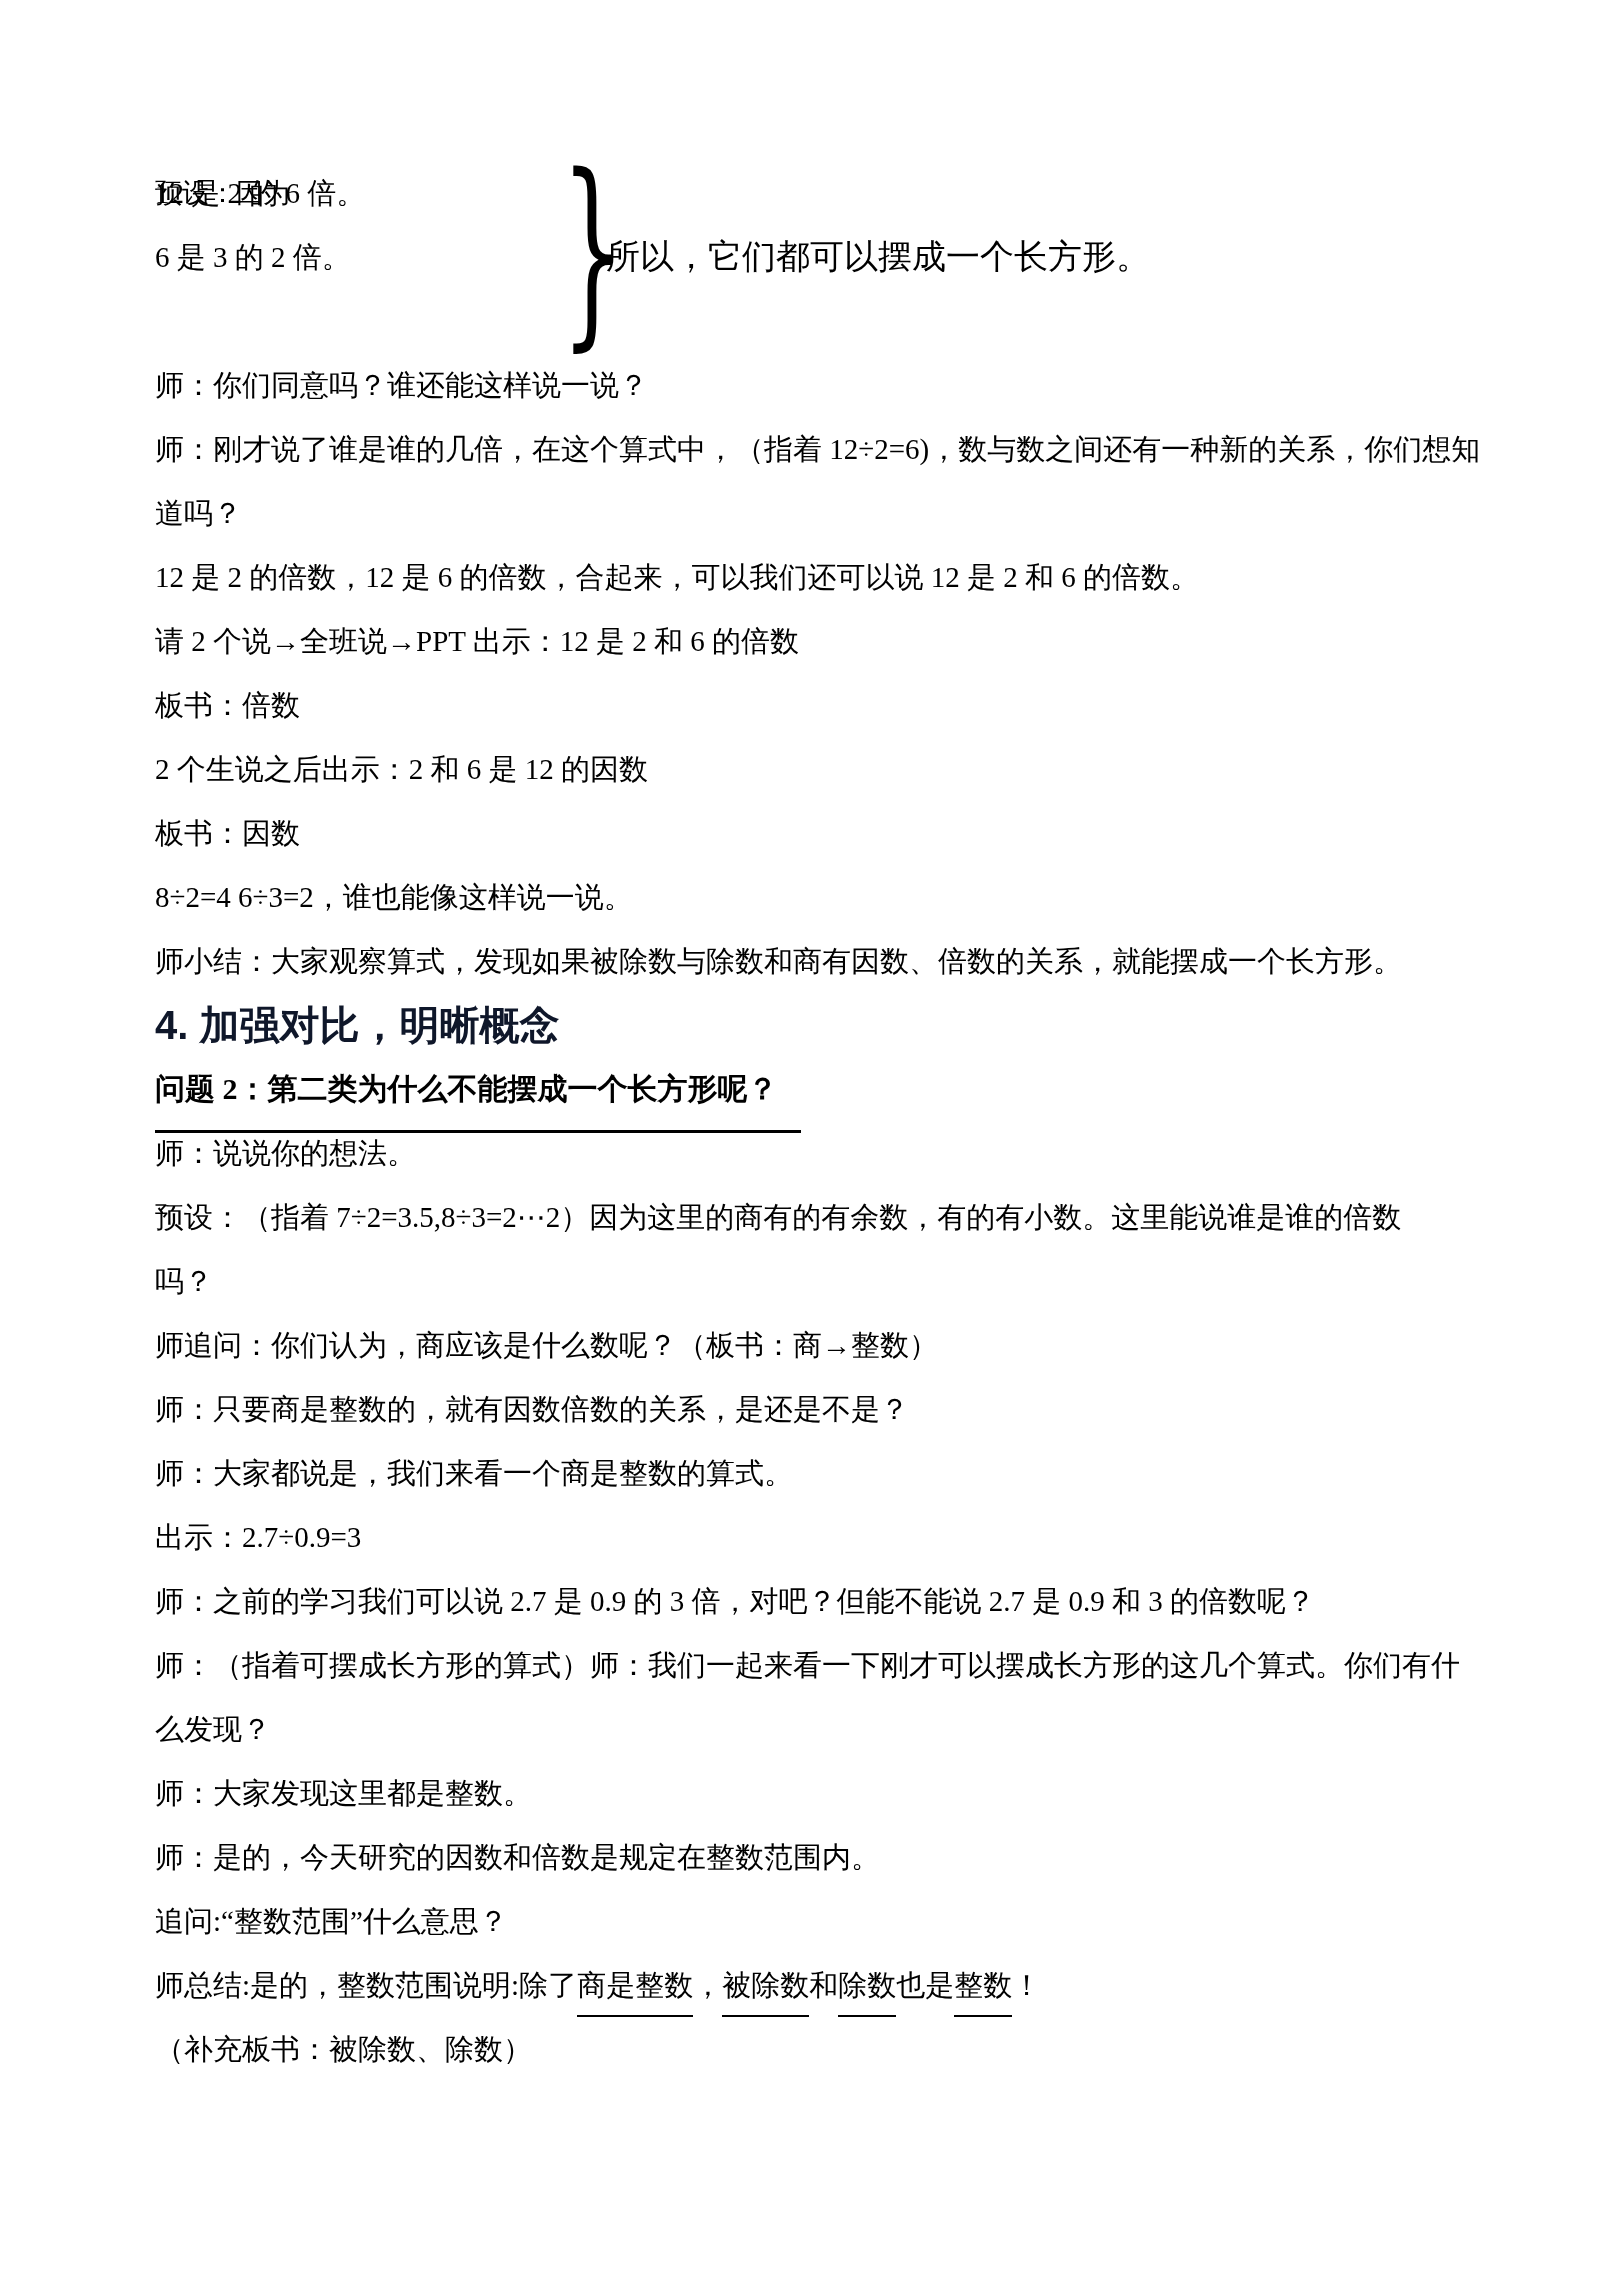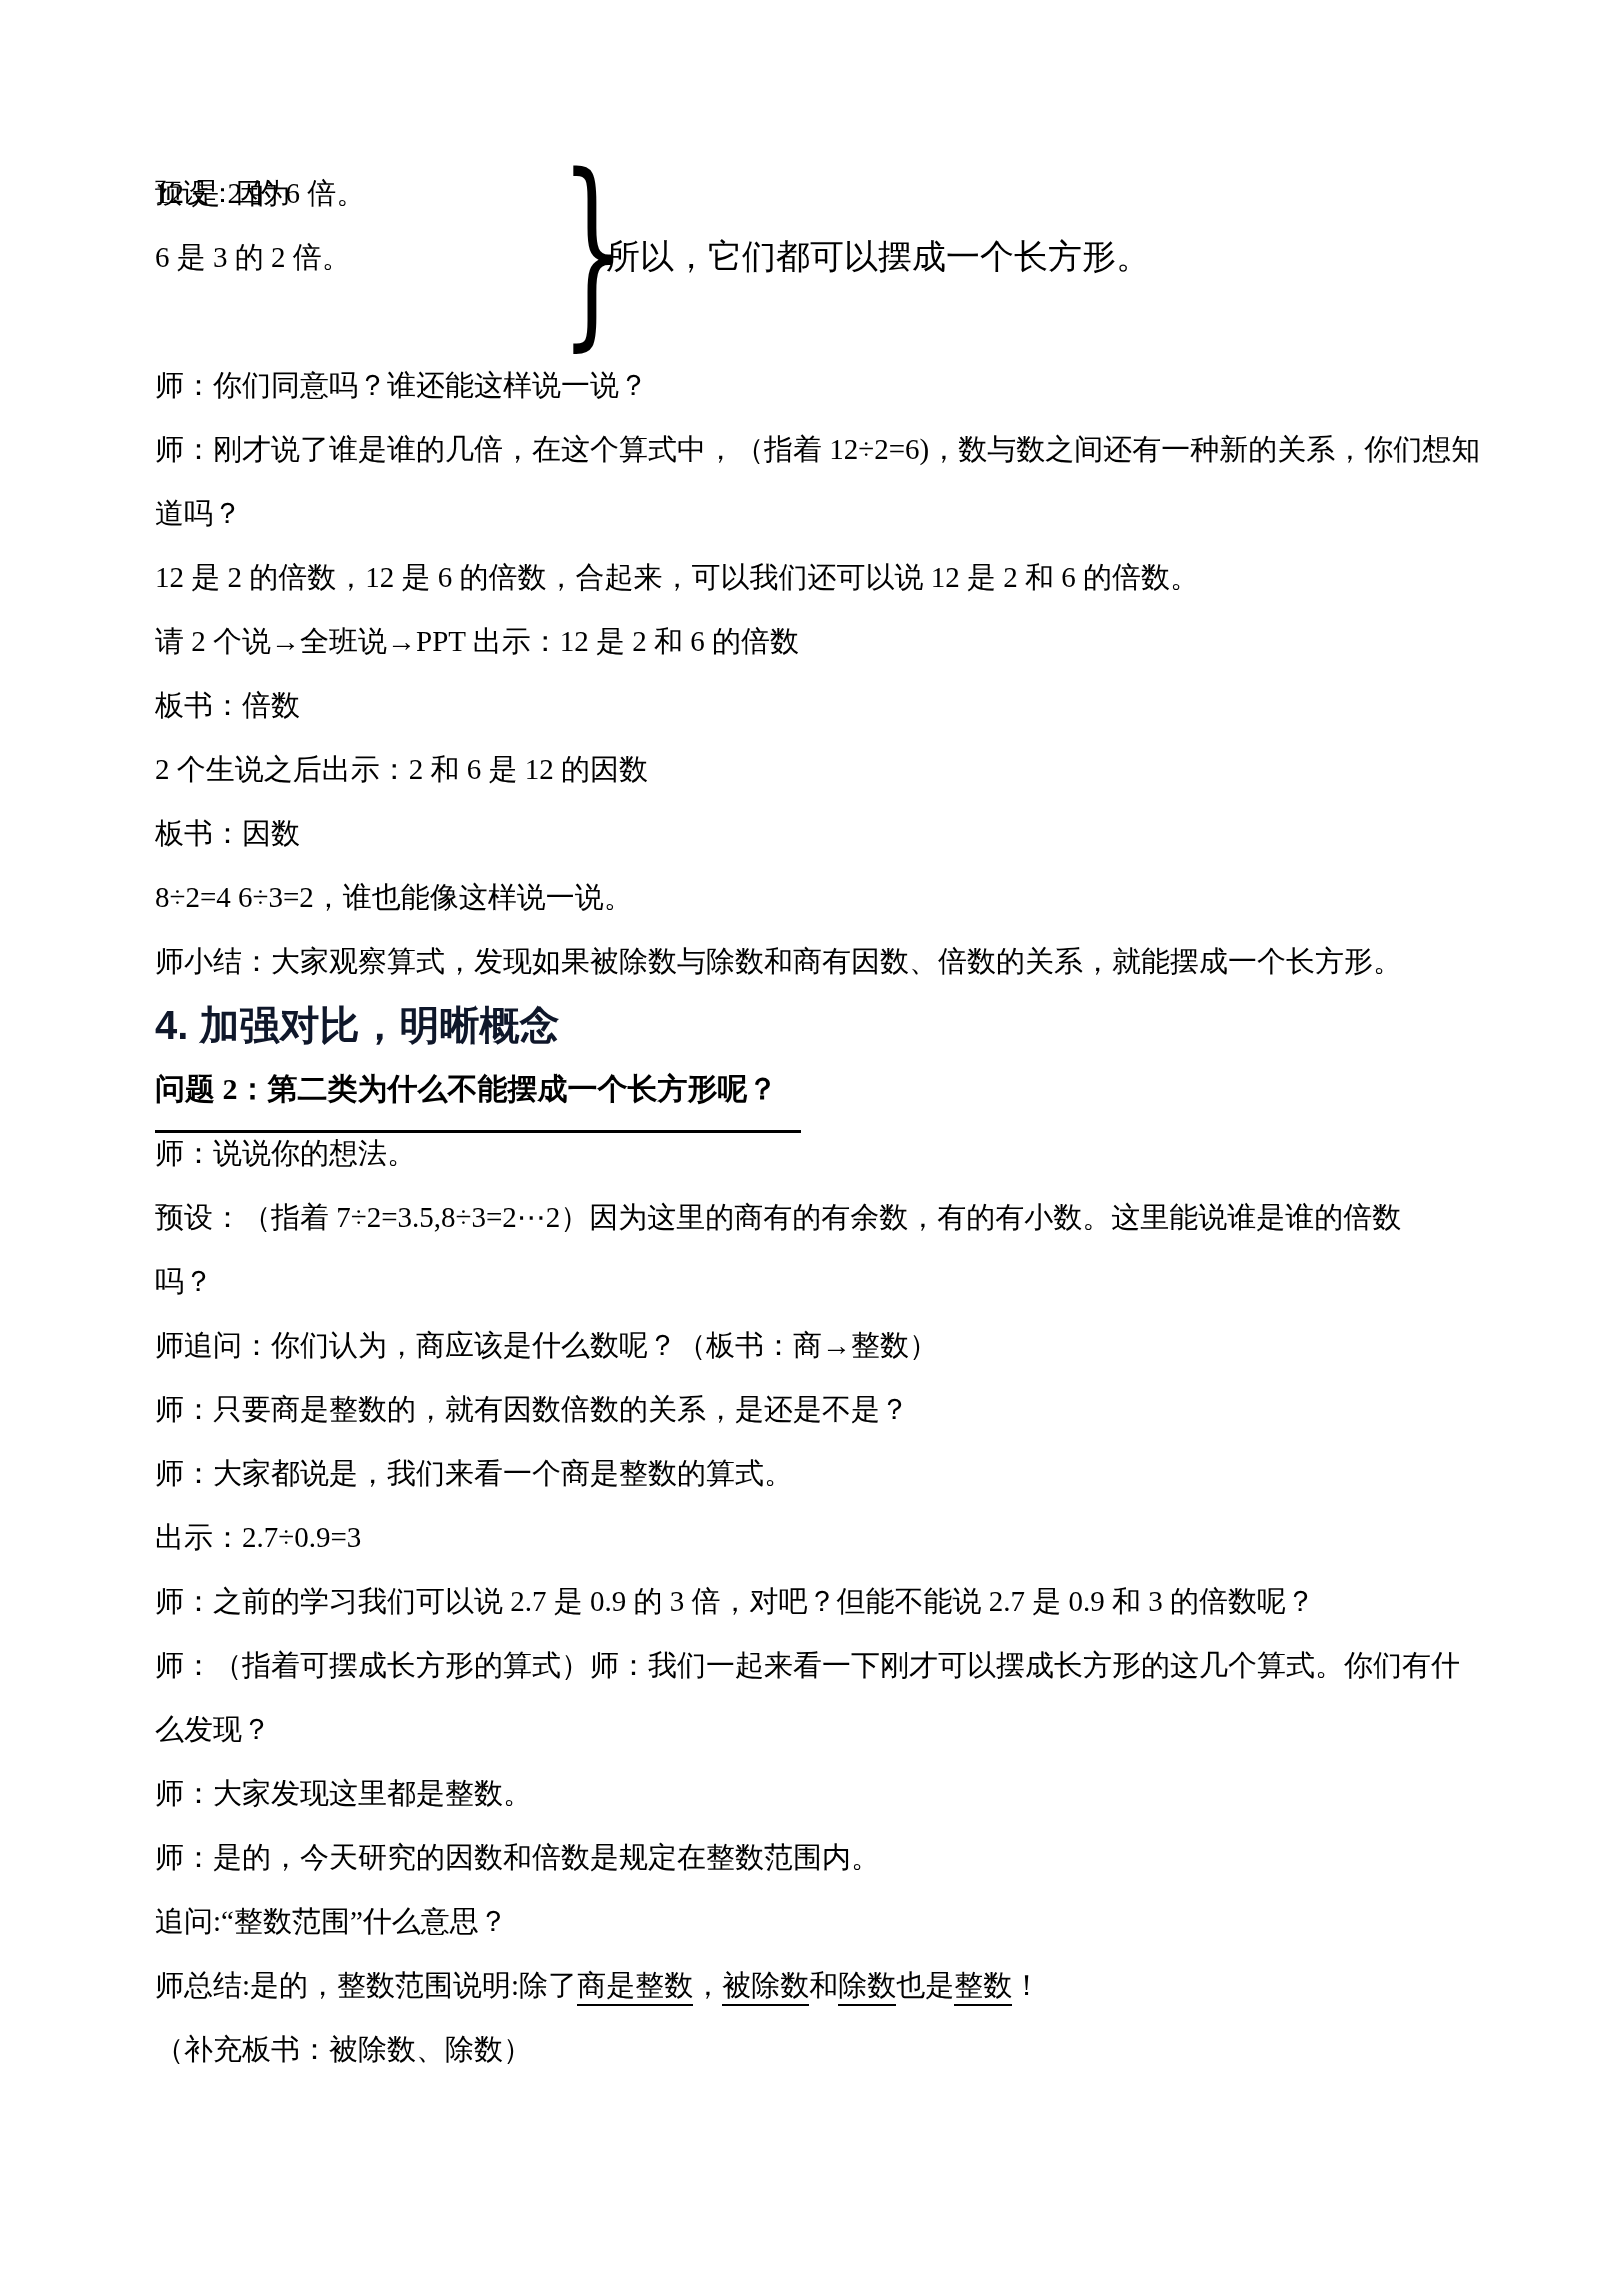--- a/index.html
+++ b/index.html
@@ -32,21 +32,21 @@
   .heading-red{
     color:#0f172a;font-weight:bold;font-size:40px;
     font-family:"Liberation Sans","DejaVu Sans",sans-serif;
   }
   .heading-q{font-weight:bold;font-size:30px;}
   .heading-q .ql{
     display:inline-block;line-height:normal;
     border-bottom:3.4px solid #000000;padding-bottom:20px;padding-right:23px;
   }
   
-  .u{border-bottom:2px solid #000000;padding-bottom:3px;}
+  .u{border-bottom:2px solid #000000;padding-bottom:14px;}
 </style>
 </head>
 <body>
 
 <div class="content">
 
   <div class="preset">
     <span class="preset-label">预设：因为</span>
     <div class="preset-items">
       <div class="line">12 是 2 的 6 倍。</div>

